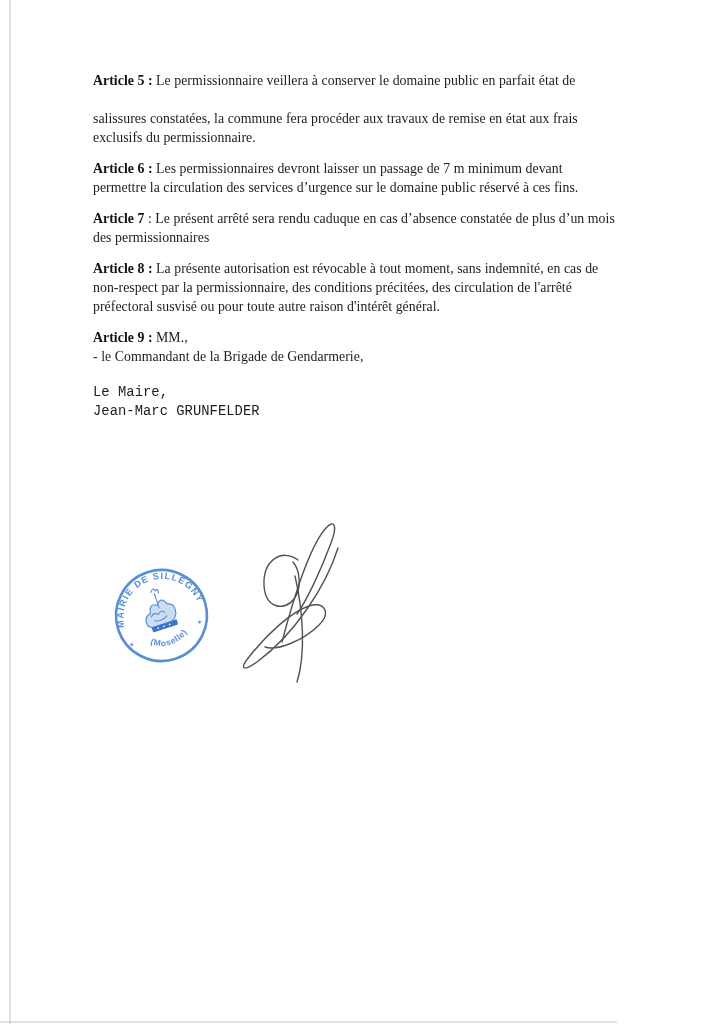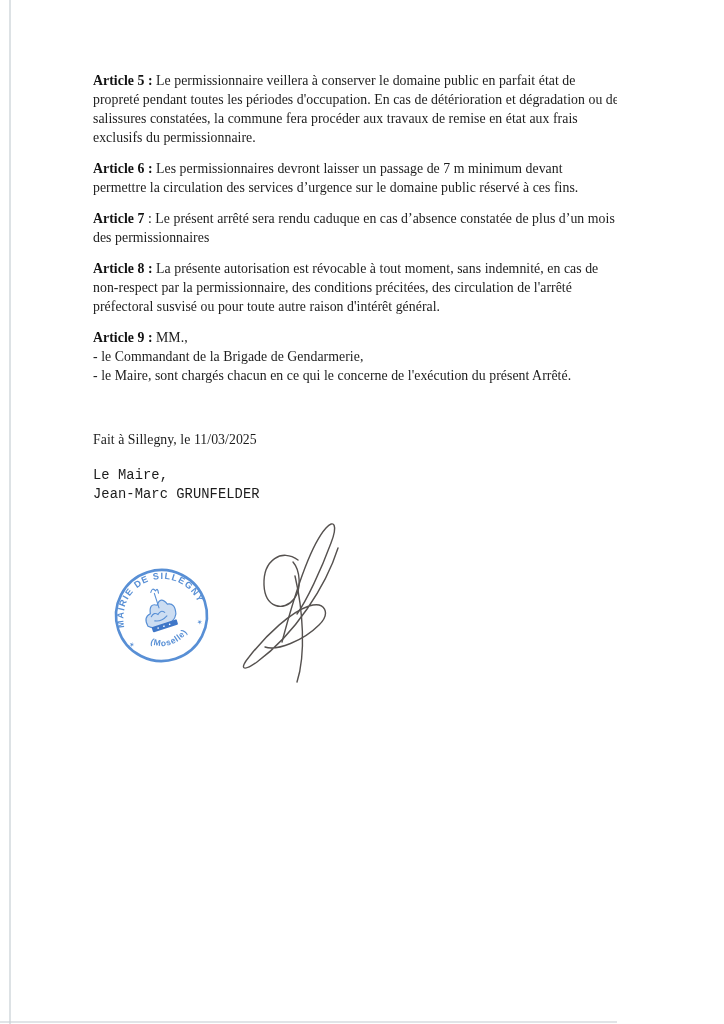--- a/index.html
+++ b/index.html
@@ -60,28 +60,27 @@
 </style>
 </head>
 <body>
 
 <div class="page">
   <div class="edge-left"></div>
   <div class="edge-bottom"></div>
 
   <div class="content">
     <div id="articles">
-        <p><b>Article 5 : </b><span>Le permissionnaire veillera à conserver le domaine public en parfait état de</span><br><span>propreté pendant toutes les périodes d'occupation. En cas de détérioration et dégradation ou de</span><br><span>salissures constatées, la commune fera procéder aux travaux de remise en état aux frais</span><br><span>exclusifs du permissionnaire.</span></p>
+        <p><b>Article 5 : </b><span>Le permissionnaire veillera à conserver le domaine public en parfait état de</span><br><br><span>salissures constatées, la commune fera procéder aux travaux de remise en état aux frais</span><br><span>exclusifs du permissionnaire.</span></p>
         <p><b>Article 6 : </b><span>Les permissionnaires devront laisser un passage de 7 m minimum devant</span><br><span>permettre la circulation des services d’urgence sur le domaine public réservé à ces fins.</span></p>
         <p><b>Article 7 </b><span>: Le présent arrêté sera rendu caduque en cas d’absence constatée de plus d’un mois</span><br><span>des permissionnaires</span></p>
         <p><b>Article 8 : </b><span>La présente autorisation est révocable à tout moment, sans indemnité, en cas de</span><br><span>non-respect par la permissionnaire, des conditions précitées, des circulation de l'arrêté</span><br><span>préfectoral susvisé ou pour toute autre raison d'intérêt général.</span></p>
-        <p><b>Article 9 : </b><span>MM.,</span><br><span>- le Commandant de la Brigade de Gendarmerie,</span><br><span>- le Maire, sont chargés chacun en ce qui le concerne de l'exécution du présent Arrêté.</span></p>
+        <p><b>Article 9 : </b><span>MM.,</span><br><span>- le Commandant de la Brigade de Gendarmerie,</span><br></p>
       </div>
 
-    <p class="closing-date">Fait à Sillegny, le 11/03/2025</p>
 
     <p class="signatory">
       <span>Le Maire,</span><br>
       <span>Jean-Marc GRUNFELDER</span>
     </p>
   </div>
 
   <svg class="stamp" viewBox="0 0 104 104" aria-hidden="true">
     <g transform="rotate(-18 52 52)">
       <circle class="ring" cx="52" cy="52" r="45"></circle>

